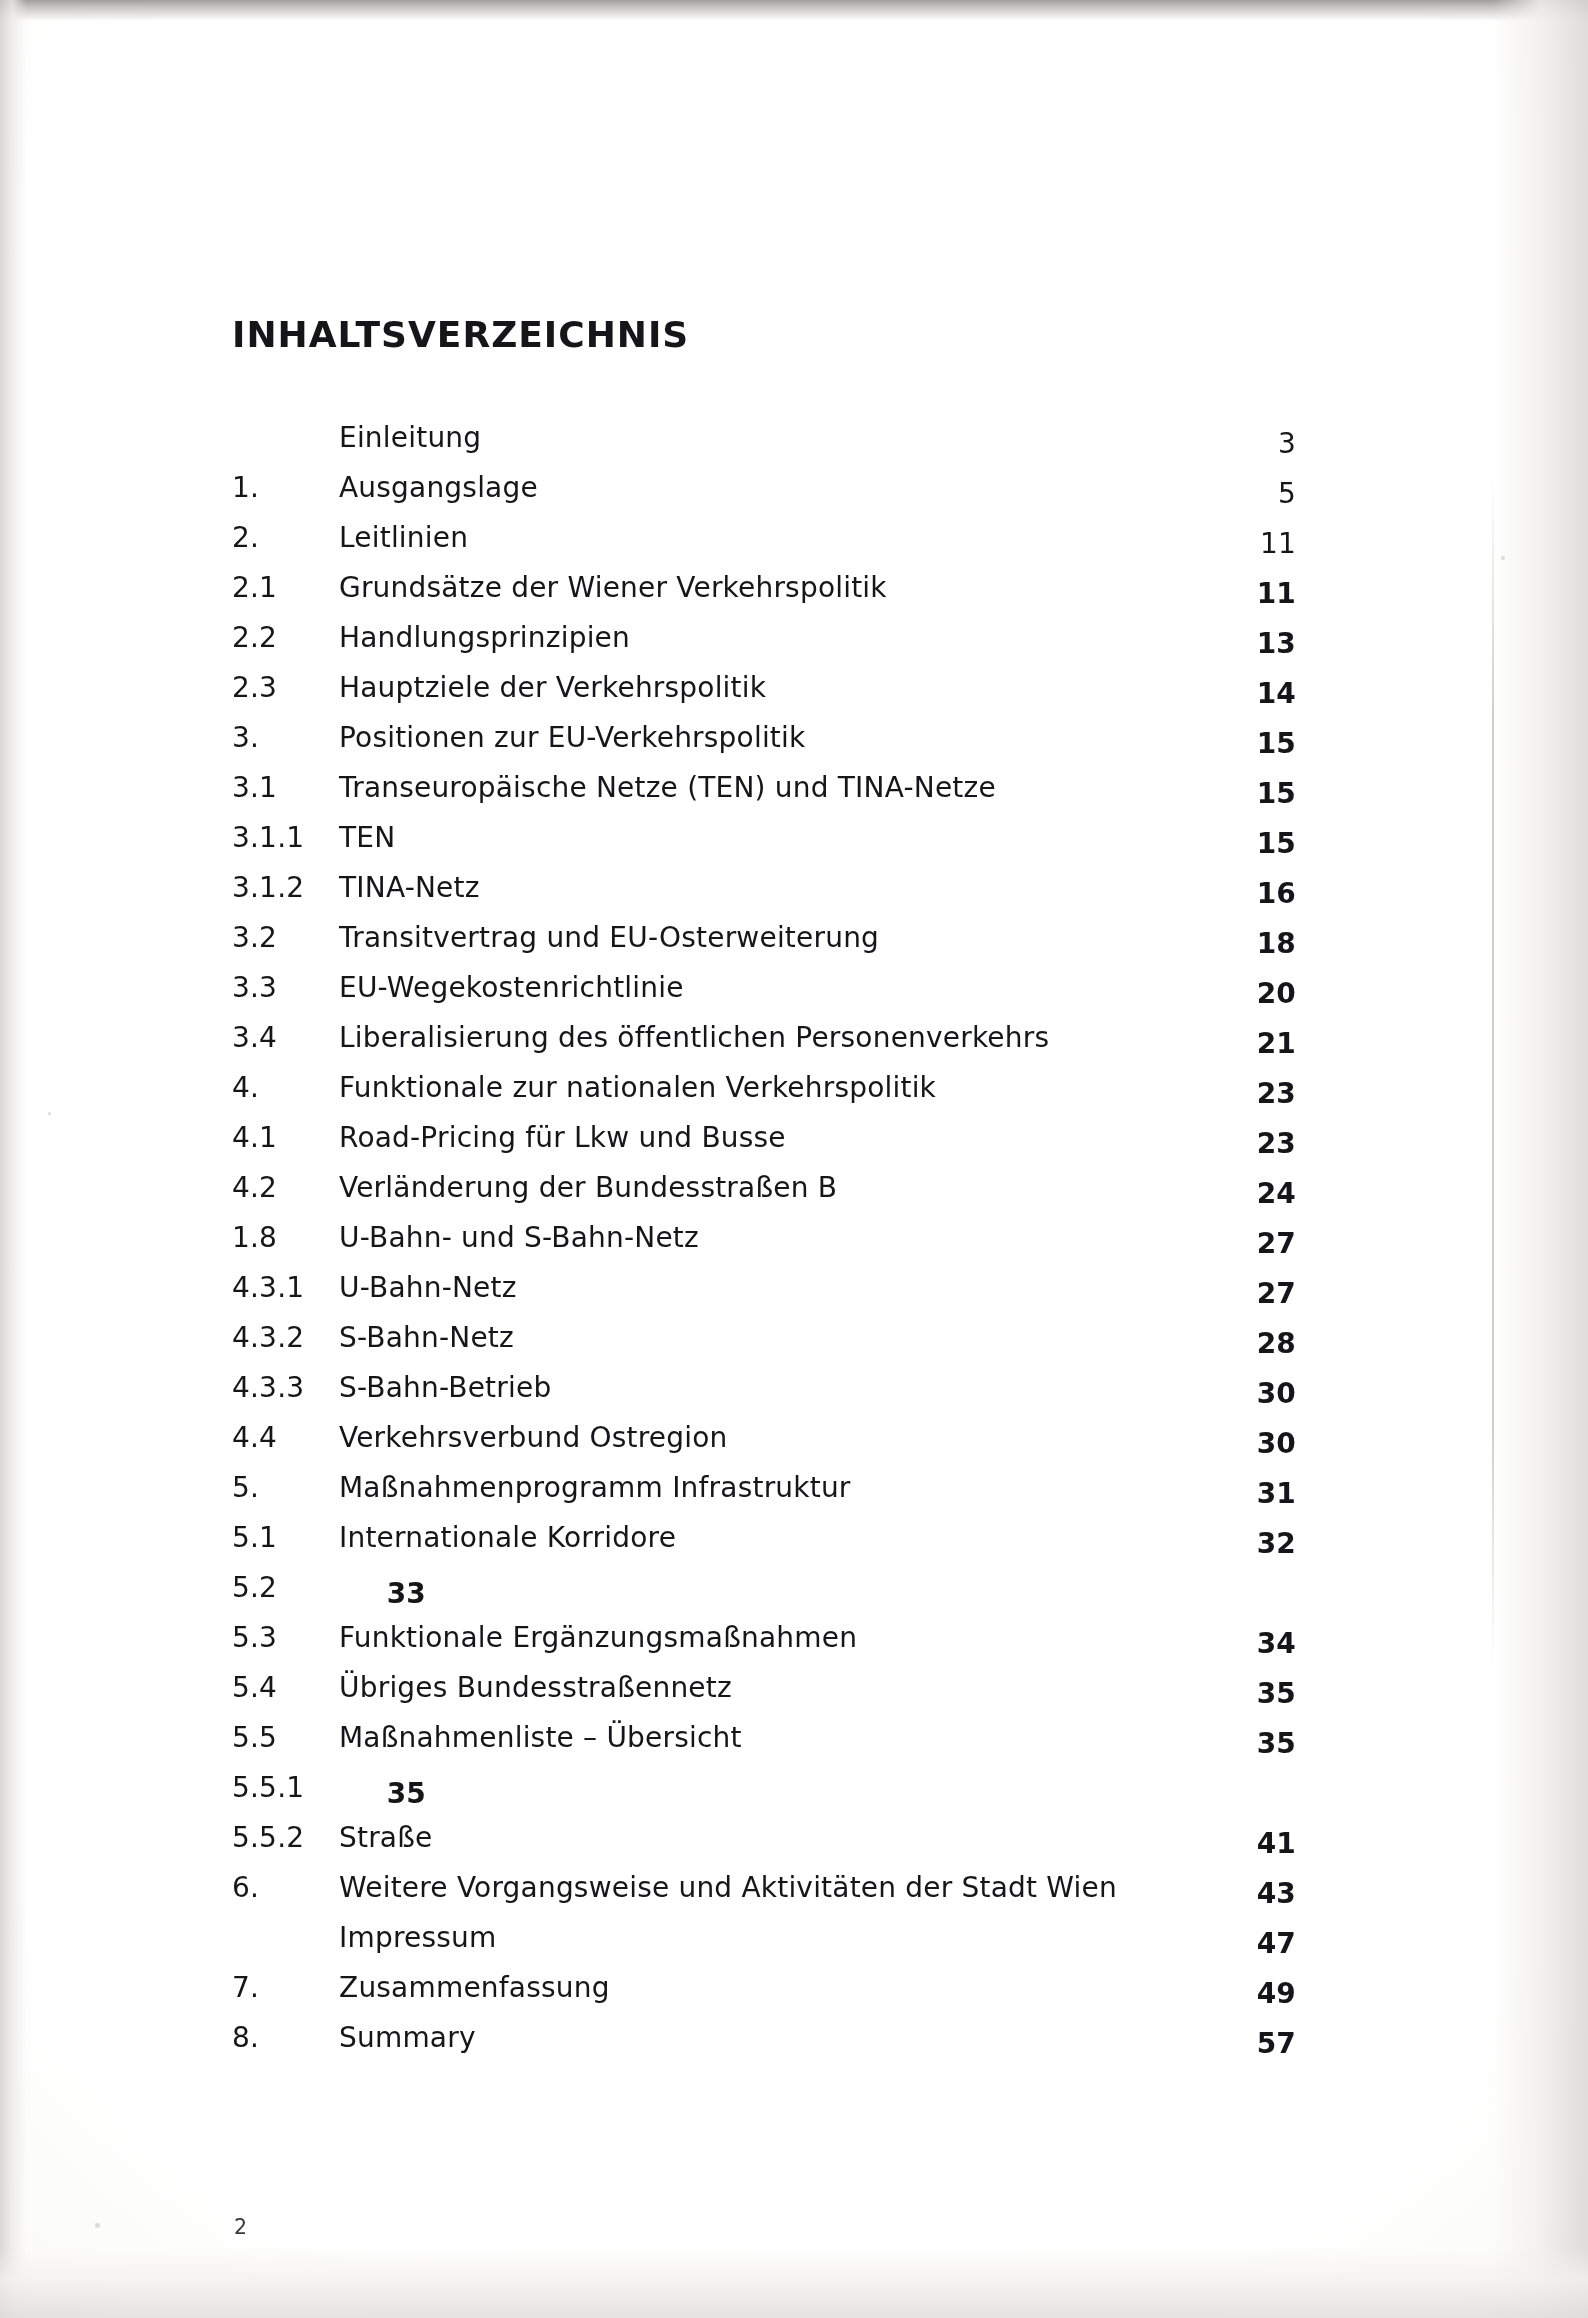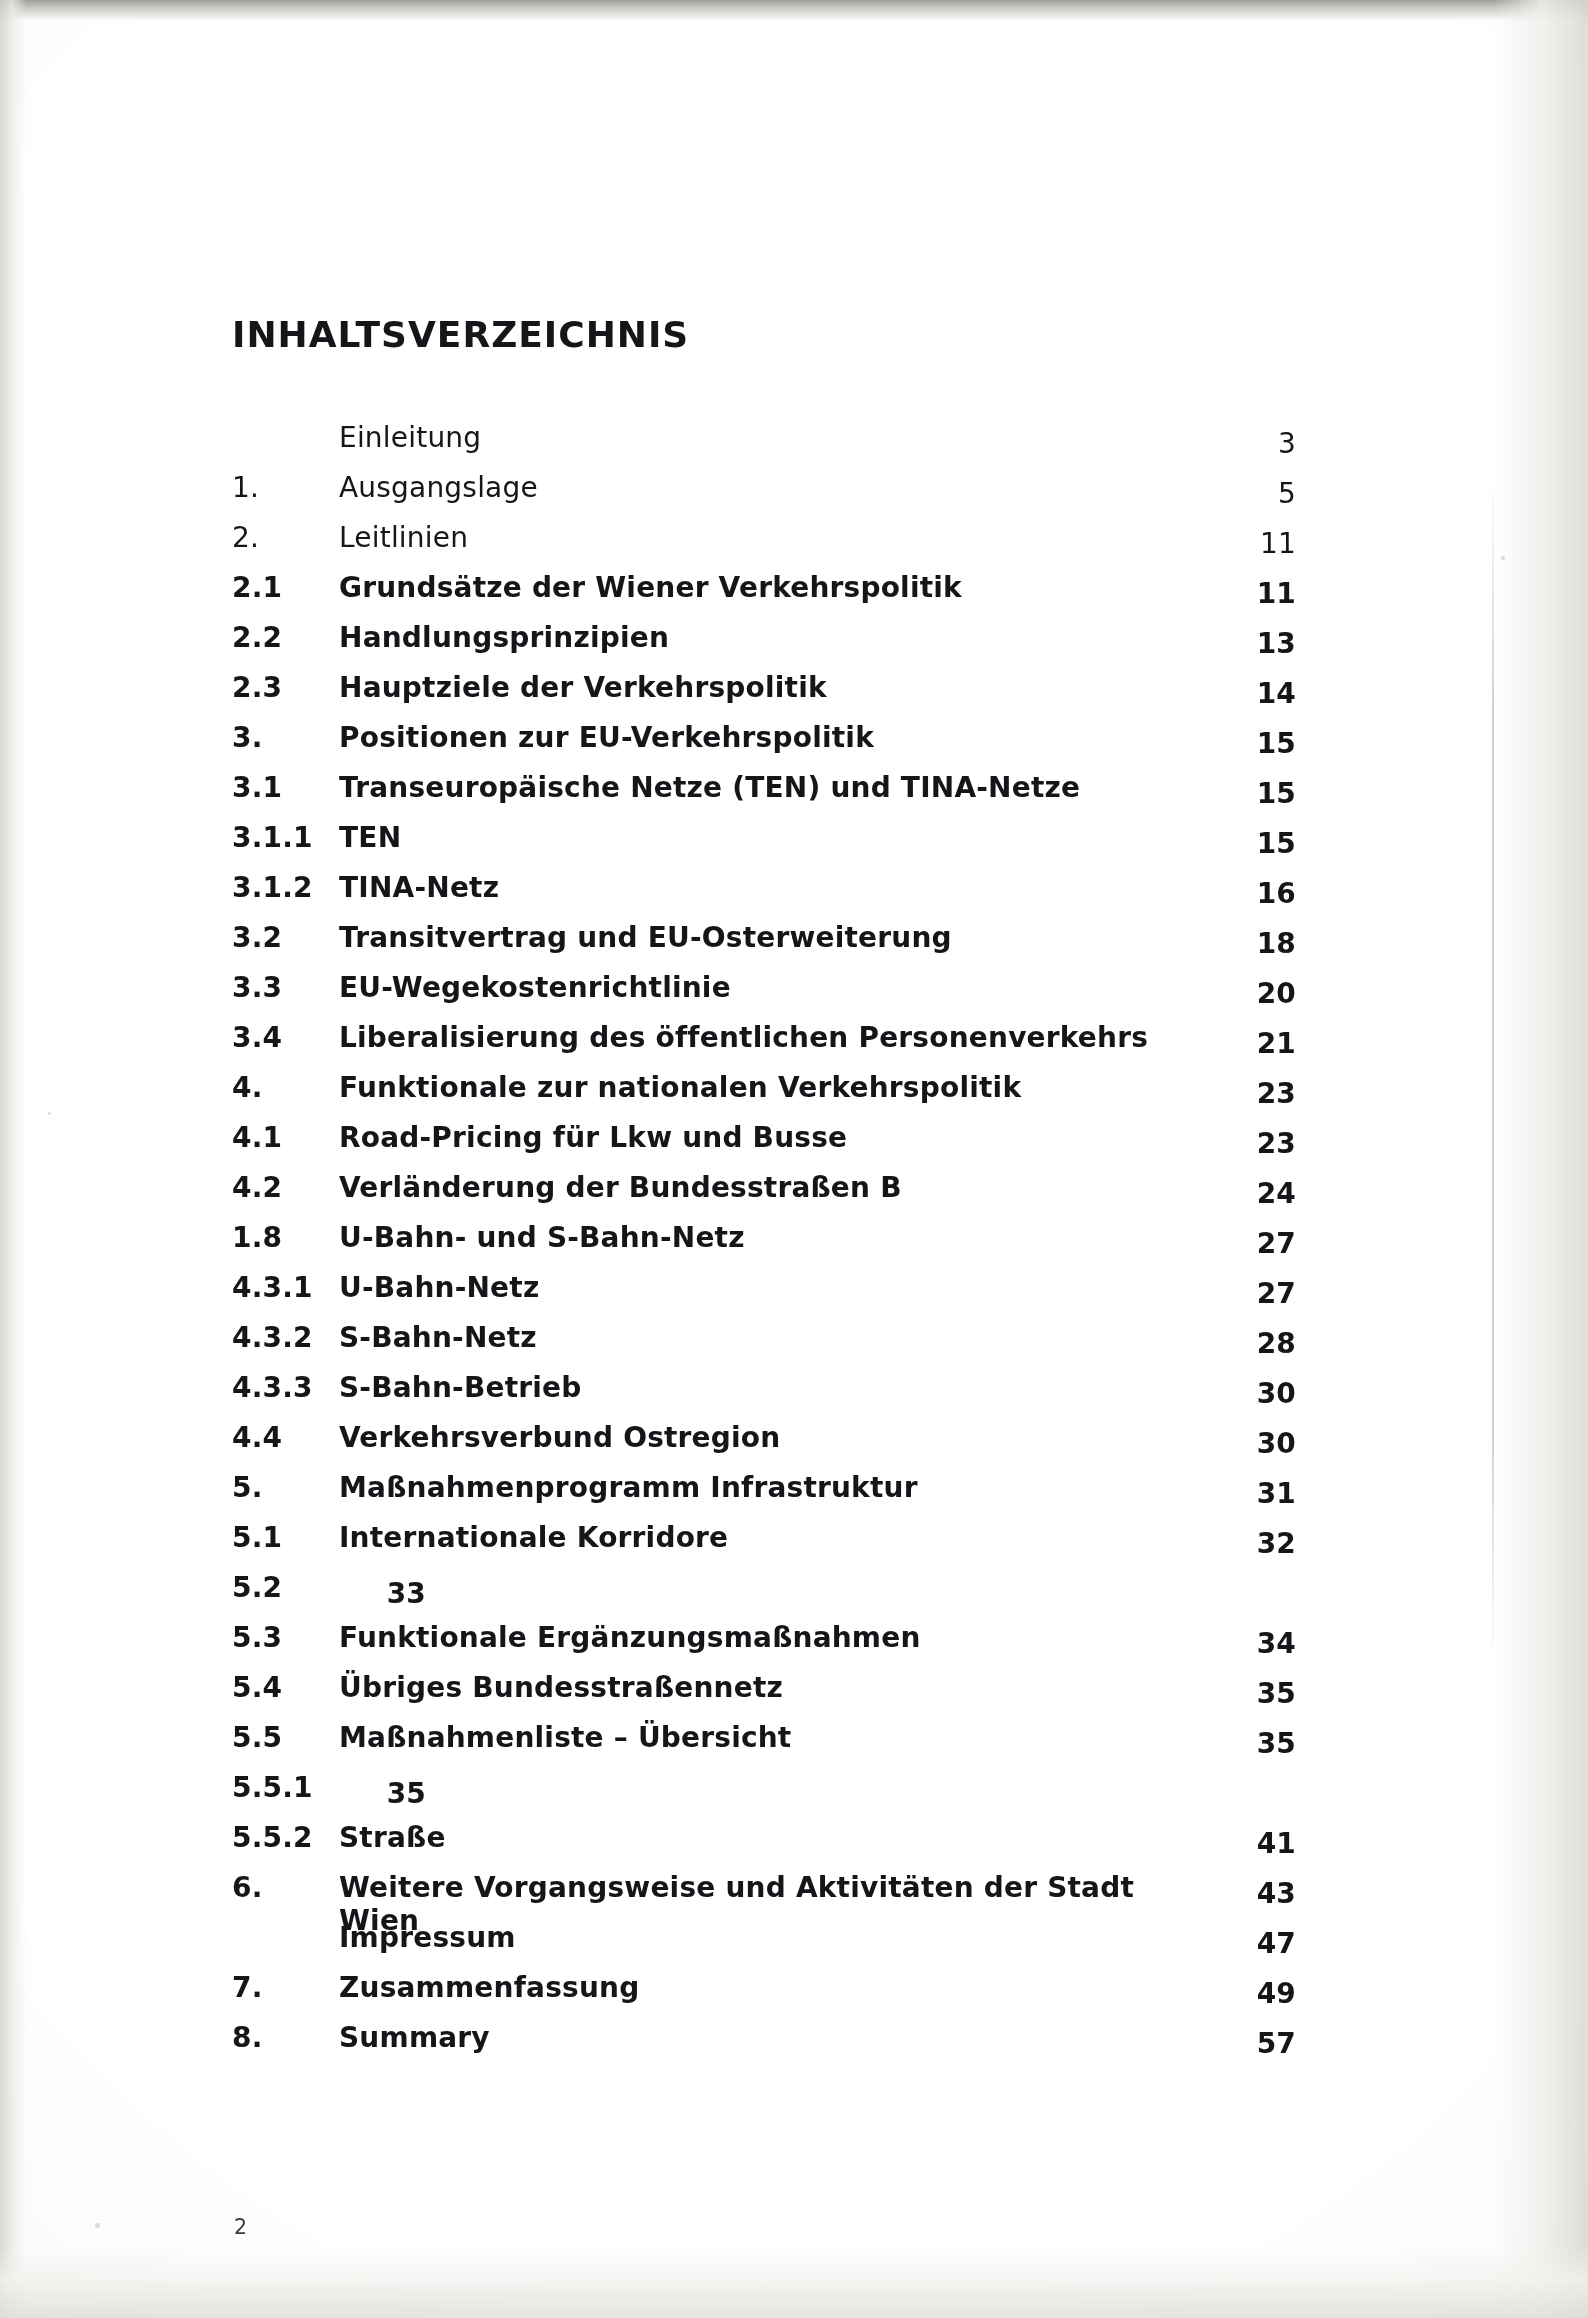--- a/index.html
+++ b/index.html
@@ -94,26 +94,26 @@
   .toc-row {
     display: flex;
     align-items: baseline;
     height: 50px;
     font-size: 28px;
     color: #16161a;
   }
   .toc-num {
     width: 107px;
     flex: 0 0 107px;
-    font-weight: 700;
+    font-weight: 400;
     letter-spacing: 0.2px;
   }
   .toc-label {
     flex: 1 1 auto;
-    font-weight: 700;
+    font-weight: 400;
     letter-spacing: 0.2px;
   }
   .toc-page {
     width: 87px;
     flex: 0 0 87px;
     text-align: right;
     font-weight: 700;
     position: relative;
     top: 6.4px;
     letter-spacing: 0.2px;

